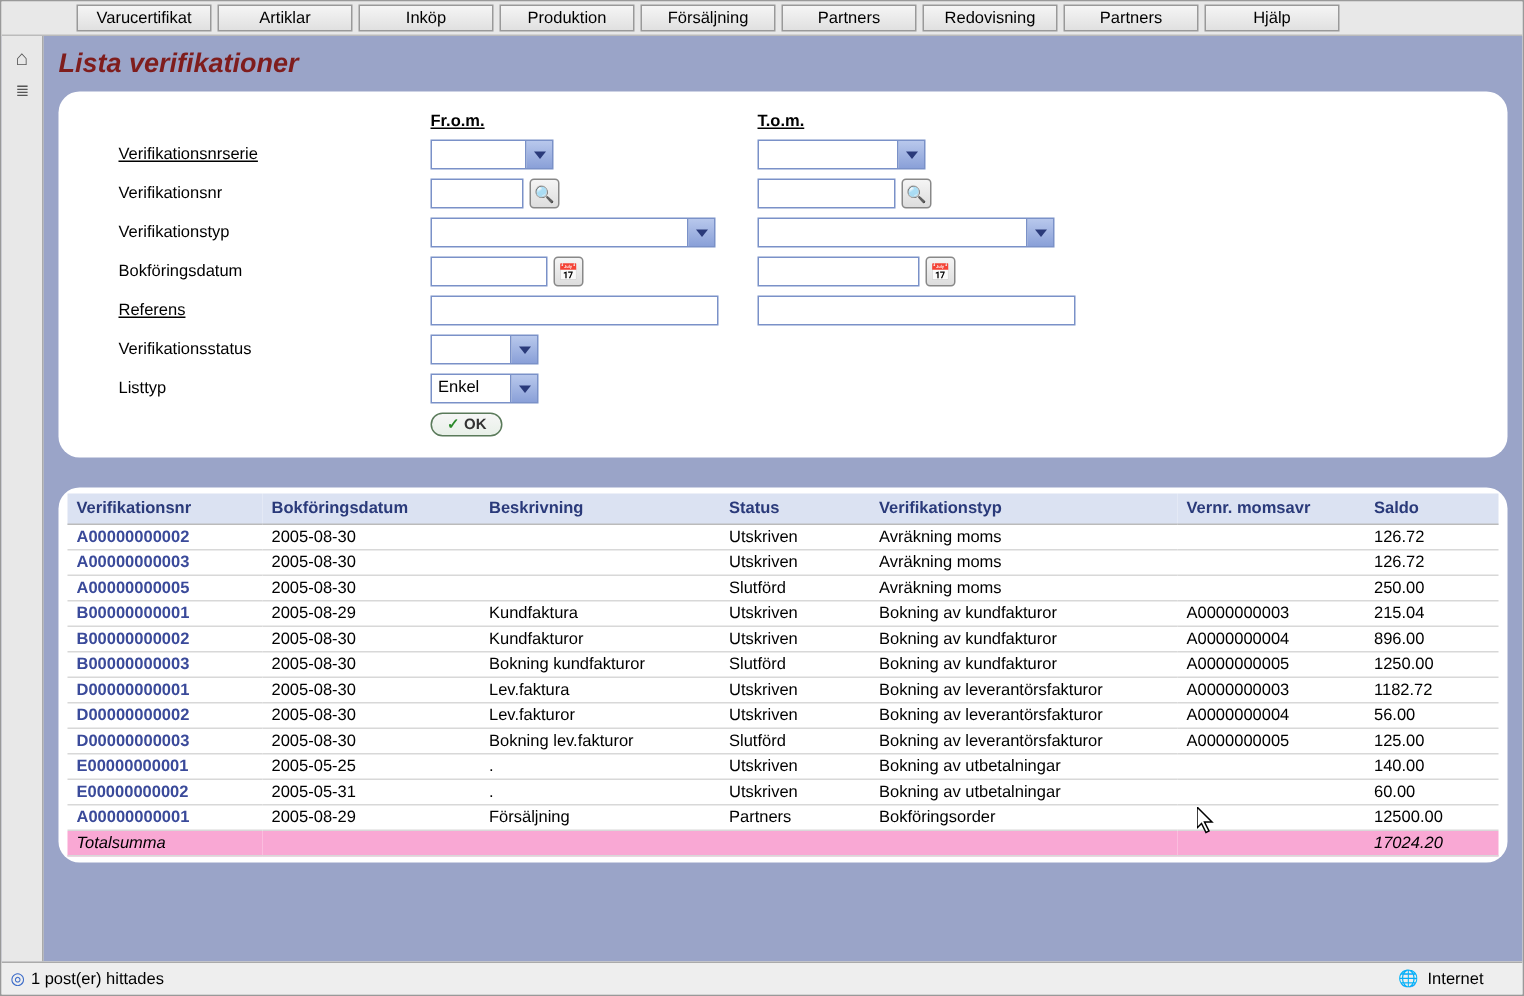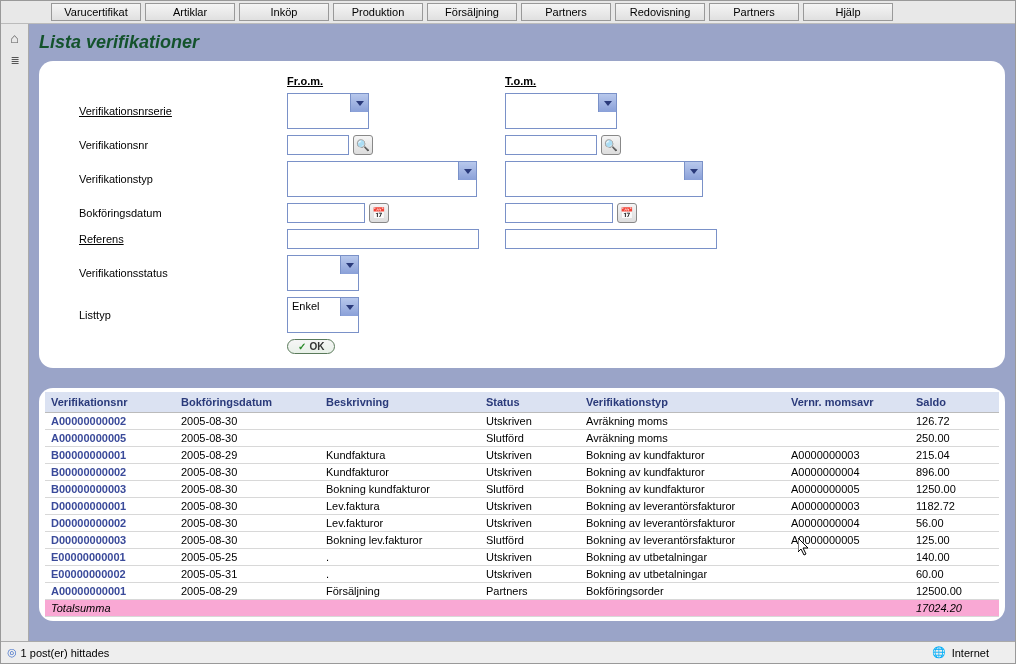--- a/index.html
+++ b/index.html
@@ -44,21 +44,21 @@
     align-items: center;
     padding-top: 6px;
     gap: 8px;
   }
   .content {
     flex: 1;
     padding: 8px 10px;
     overflow: auto;
   }
   .page-title {
-    color: #14532d;
+    color: #7f1d1d;
     font-size: 18px;
     font-style: italic;
     font-weight: bold;
     margin-bottom: 8px;
   }
   .filter-panel {
     background: #fff;
     border-radius: 14px;
     padding: 14px 40px 14px 40px;
     margin-bottom: 20px;
@@ -80,21 +80,21 @@
     height: 18px;
     background: linear-gradient(#b8c8ec,#8aa0d8);
     display: inline-flex;
     align-items: center;
     justify-content: center;
     border-left: 1px solid #7a91c8;
   }
   .sel-wrap {
     display: inline-flex;
     border: 1px solid #7a91c8;
-    height: 36px;
+    height: 20px;
     background: #fff;
   }
   .sel-body { display:inline-block; height:18px; }
   .txt {
     border: 1px solid #7a91c8;
     background: #fff;
     height: 20px;
     font-size: 11px;
     padding: 0 3px;
   }
@@ -320,20 +320,29 @@
             <tr>
               <td class="vnr"><a href="#">A00000000002</a></td>
               <td>2005-08-30</td>
               <td></td>
               <td>Utskriven</td>
               <td>Avräkning moms</td>
               <td></td>
               <td class="num">126.72</td>
             </tr>
             <tr>
+              <td class="vnr"><a href="#">A00000000003</a></td>
+              <td>2005-08-30</td>
+              <td></td>
+              <td>Utskriven</td>
+              <td>Avräkning moms</td>
+              <td></td>
+              <td class="num">126.72</td>
+            </tr>
+            <tr>
               <td class="vnr"><a href="#">A00000000005</a></td>
               <td>2005-08-30</td>
               <td></td>
               <td>Slutförd</td>
               <td>Avräkning moms</td>
               <td></td>
               <td class="num">250.00</td>
             </tr>
             <tr>
               <td class="vnr"><a href="#">B00000000001</a></td>

